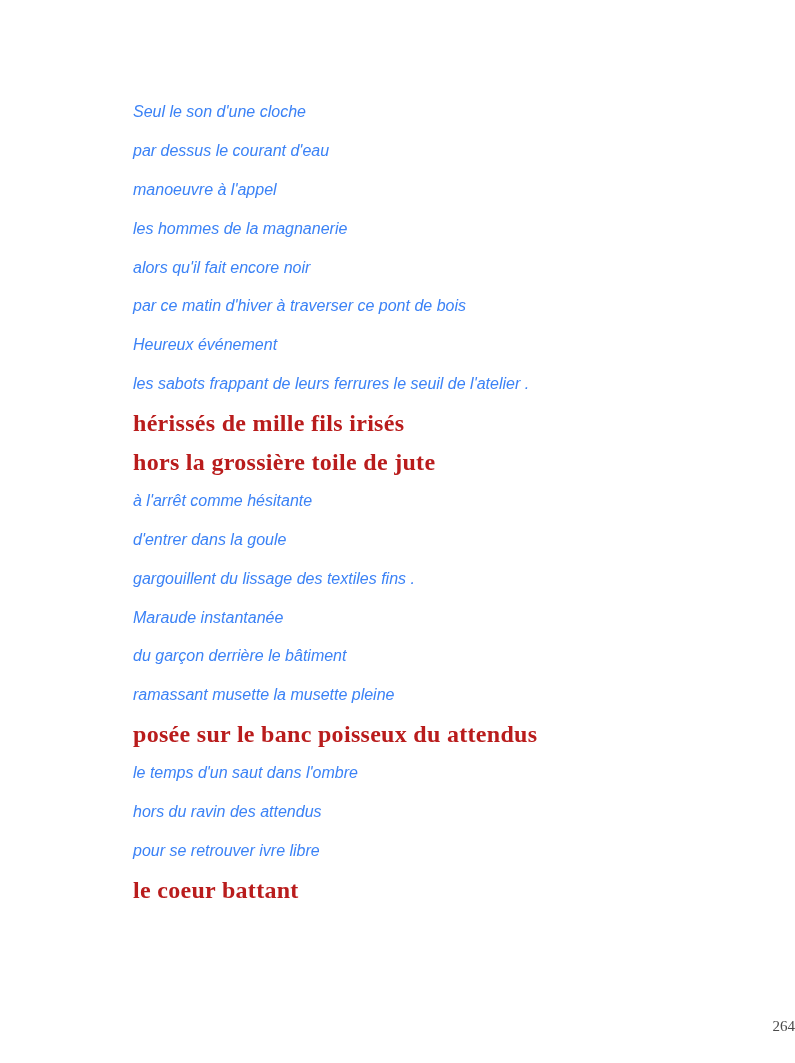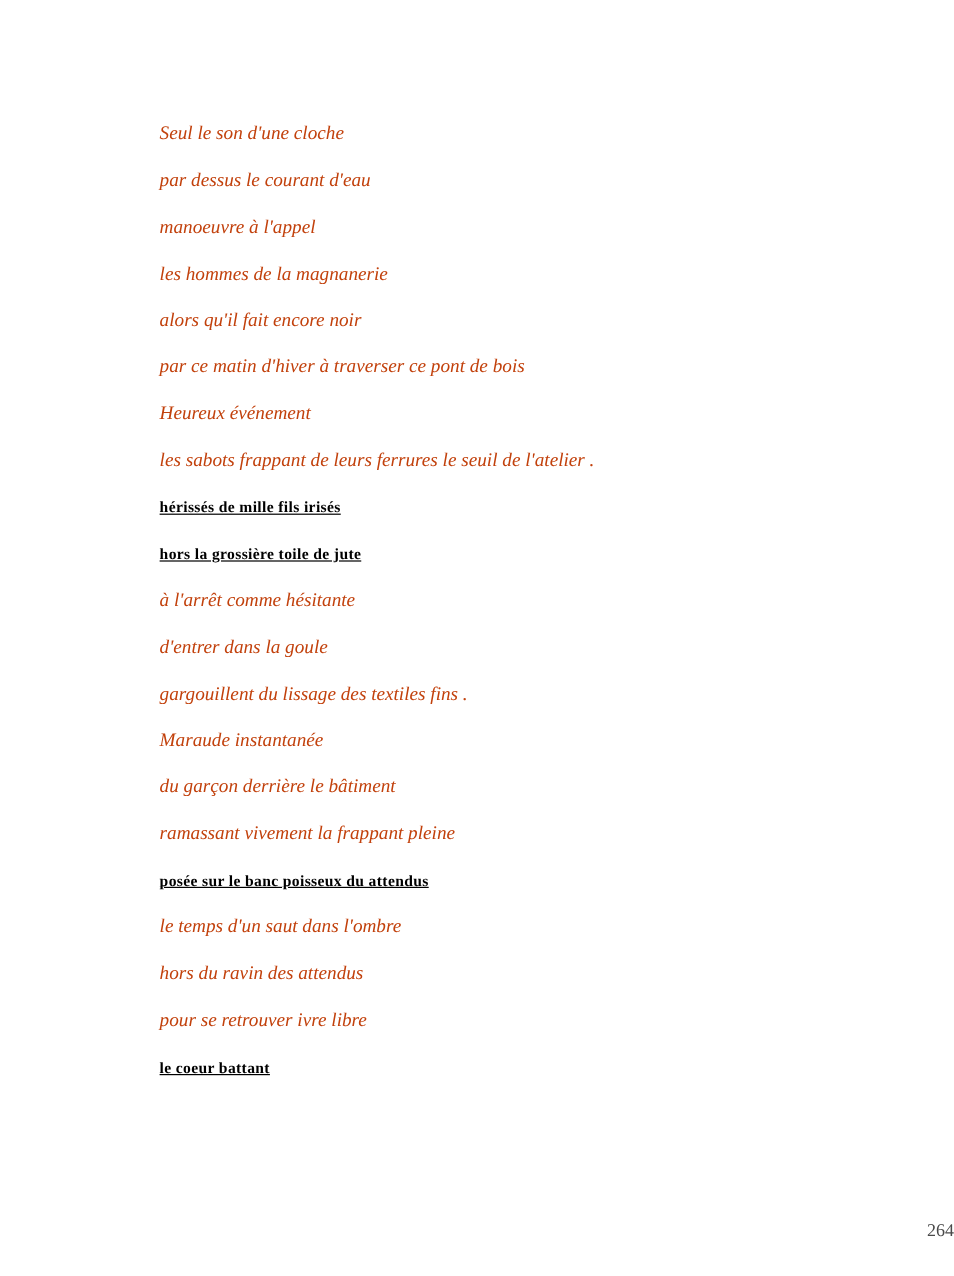--- a/index.html
+++ b/index.html
@@ -27,31 +27,30 @@
   }
   .poem-line {
     height: 38.9px;
     line-height: 38.9px;
     font-size: 17px;
     color: #1c1c1c;
     white-space: nowrap;
   }
   .poem-line.italic {
     font-style: italic;
-    font-family: Liberation Serif, serif;
+    font-family: Liberation Sans, sans-serif;
     font-size: 16px;
-    color: #c2410c;
+    color: #3b82f6;
   }
   .poem-line.bold {
     font-weight: bold;
     font-family: "Liberation Serif", serif;
-    font-size: 13px;
-    color: #000000;
+    font-size: 24px;
+    color: #b91c1c;
     letter-spacing: 0.3px;
-    text-decoration: underline;
   }
   .page-number {
     position: absolute;
     top: 1017px;
     left: 0;
     width: 100%;
     text-align: right;
     font-size: 15px;
     line-height: 19px;
     color: #4a4a4a;
@@ -71,21 +70,21 @@
       <div class="poem-line italic">par ce matin d'hiver à traverser ce pont de bois</div>
       <div class="poem-line italic">Heureux événement</div>
       <div class="poem-line italic">les sabots frappant de leurs ferrures le seuil de l'atelier .</div>
       <div class="poem-line bold">hérissés de mille fils irisés</div>
       <div class="poem-line bold">hors la grossière toile de jute</div>
       <div class="poem-line italic">à l'arrêt comme hésitante</div>
       <div class="poem-line italic">d'entrer dans la goule</div>
       <div class="poem-line italic">gargouillent du lissage des textiles fins .</div>
       <div class="poem-line italic">Maraude instantanée</div>
       <div class="poem-line italic">du garçon derrière le bâtiment</div>
-      <div class="poem-line italic">ramassant vivement la frappant pleine</div>
+      <div class="poem-line italic">ramassant musette la musette pleine</div>
       <div class="poem-line bold">posée sur le banc poisseux du attendus</div>
       <div class="poem-line italic">le temps d'un saut dans l'ombre</div>
       <div class="poem-line italic">hors du ravin des attendus</div>
       <div class="poem-line italic">pour se retrouver ivre libre</div>
       <div class="poem-line bold">le coeur battant</div>
     </div>
   <div class="page-number">264</div>
 </div>
 
 </body></html>

